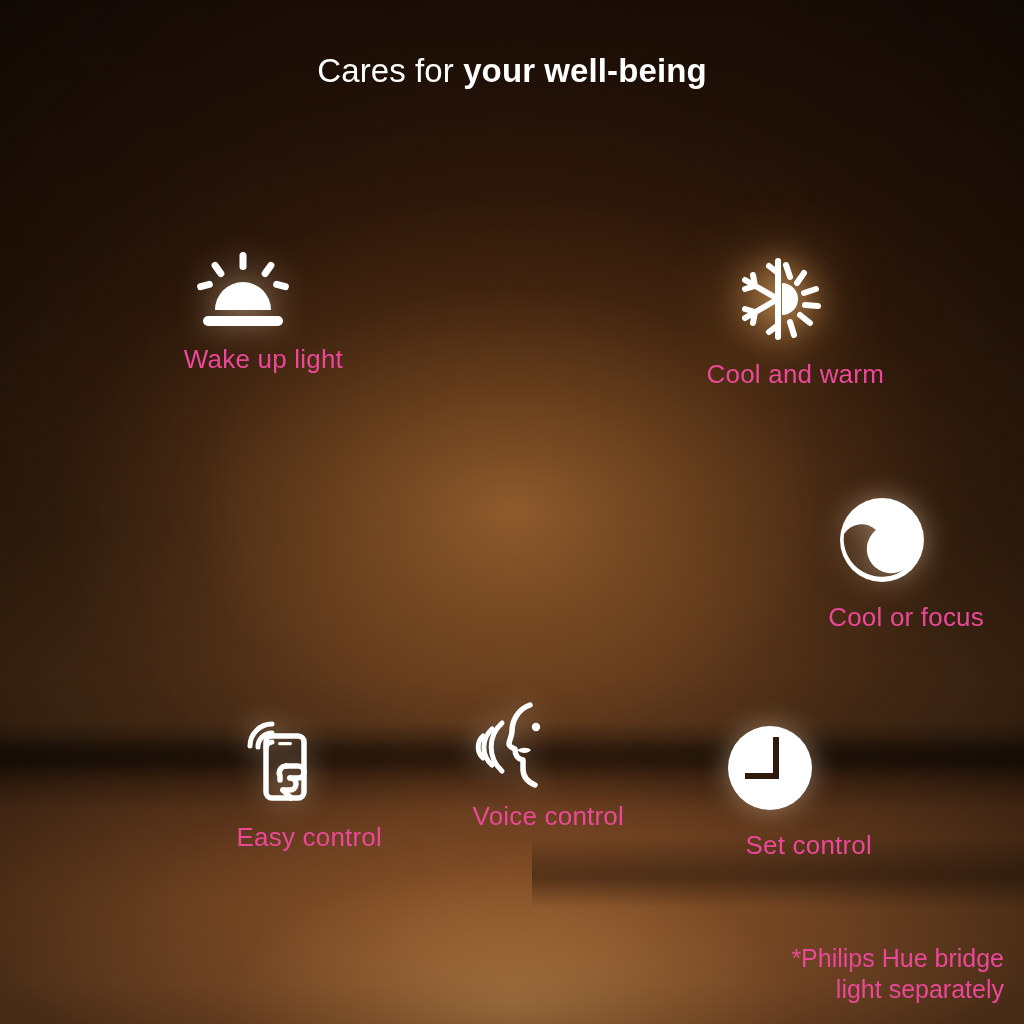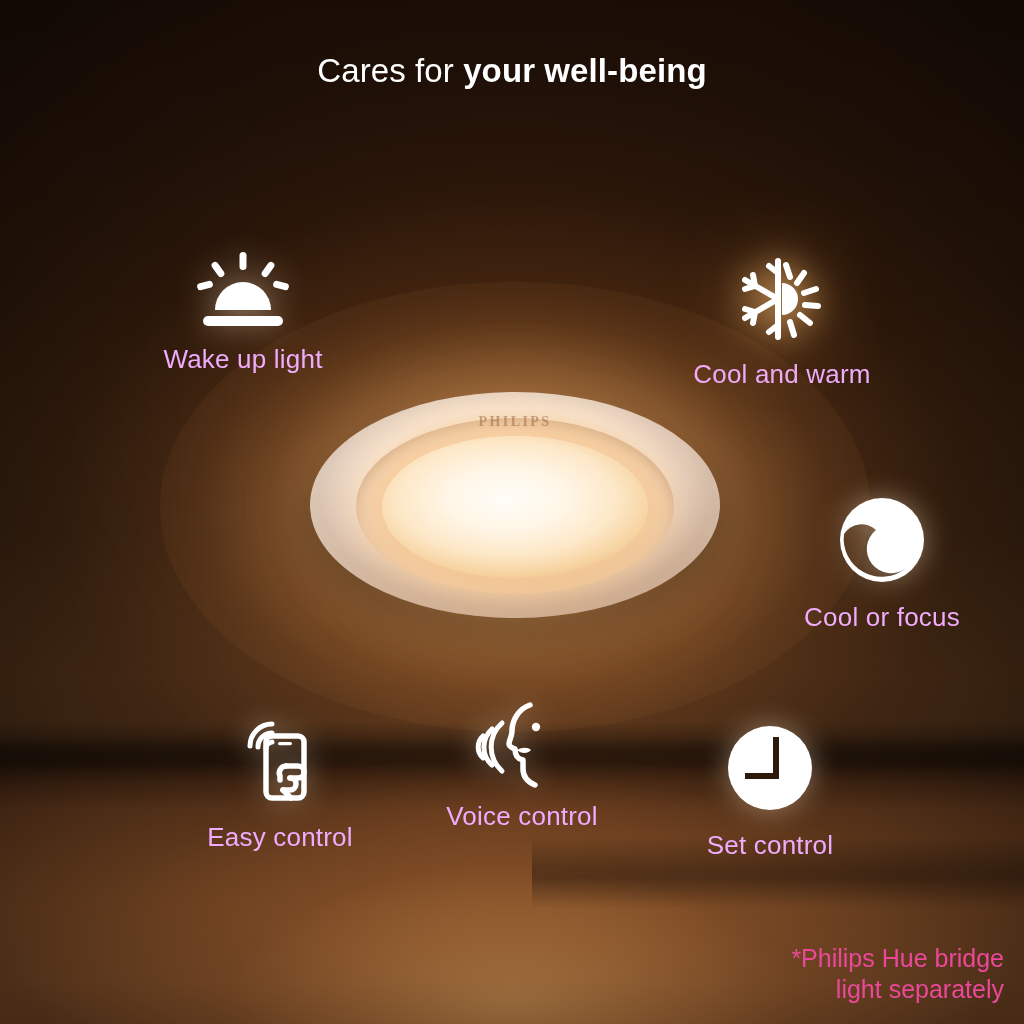--- a/index.html
+++ b/index.html
@@ -118,22 +118,22 @@
     position:absolute; left:0; top:22px; width:410px; text-align:center;
     font-family: "Liberation Serif", serif; font-weight:700;
     font-size:14px; letter-spacing:2.4px;
     color: rgba(150,96,62,0.50);
   }
 
   
   .feature { position:absolute; text-align:center; }
   .feature .ficon { display:block; margin:0 auto; }
   .feature .flabel {
-    display:block; margin-top:12px; color:#f0abfc;
-    font-size:26px; font-weight:300; white-space:nowrap; letter-spacing:.2px;
+    display:block; margin-top:12px; color:#ec4899;
+    font-size:26px; font-weight:300; white-space:nowrap; letter-spacing:.2px;text-align:right;
   }
   .glow-warm { filter: drop-shadow(0 0 16px rgba(255,196,120,0.80)) drop-shadow(0 0 38px rgba(255,170,86,0.45)); }
   .glow-soft { filter: drop-shadow(0 0 14px rgba(255,225,190,0.45)); }
 
   .f-wake   { left: 143px; top: 252px; width: 200px; }
   .f-cool   { left: 680px; top: 251px; width: 204px; }
   .f-dim    { left:  48px; top: 490px; width: 204px; }
   .f-relax  { left: 780px; top: 490px; width: 204px; }
   .f-smart  { left: 178px; top: 718px; width: 204px; }
   .f-voice  { left: 420px; top: 697px; width: 204px; }
@@ -156,27 +156,20 @@
   <div class="bg-layer bg-glow-wall"></div>
   <div class="bg-layer bg-glow-floor"></div>
   <div class="bg-junction"></div>
   <div class="bg-junction-r"></div>
   <div class="bg-layer bg-vignette"></div>
 
   <div class="title">
     <span class="light">Cares for </span><span class="bold">your well-being</span>
   </div>
 
-  <div class="fixture">
-    <div class="fx-halo"></div>
-    <div class="fx-bezel"></div>
-    <div class="fx-inner-ring"></div>
-    <div class="fx-diffuser"></div>
-    <div class="fx-wordmark">PHILIPS</div>
-  </div>
 
   <div class="feature f-wake">
     <svg class="ficon glow-soft" width="100" height="80" viewBox="0 0 100 80">
       <g fill="#ffffff">
         <rect x="46.5" y="0" width="7" height="18" rx="3.5"></rect>
         <rect x="21.5" y="9" width="7" height="17" rx="3.5" transform="rotate(-35 25 17.5)"></rect>
         <rect x="71.5" y="9" width="7" height="17" rx="3.5" transform="rotate(35 75 17.5)"></rect>
         <rect x="4" y="30" width="16" height="7" rx="3.5" transform="rotate(-14 12 33.5)"></rect>
         <rect x="80" y="30" width="16" height="7" rx="3.5" transform="rotate(14 88 33.5)"></rect>
         <path d="M22 58 A28 28 0 0 1 78 58 Z"></path>

